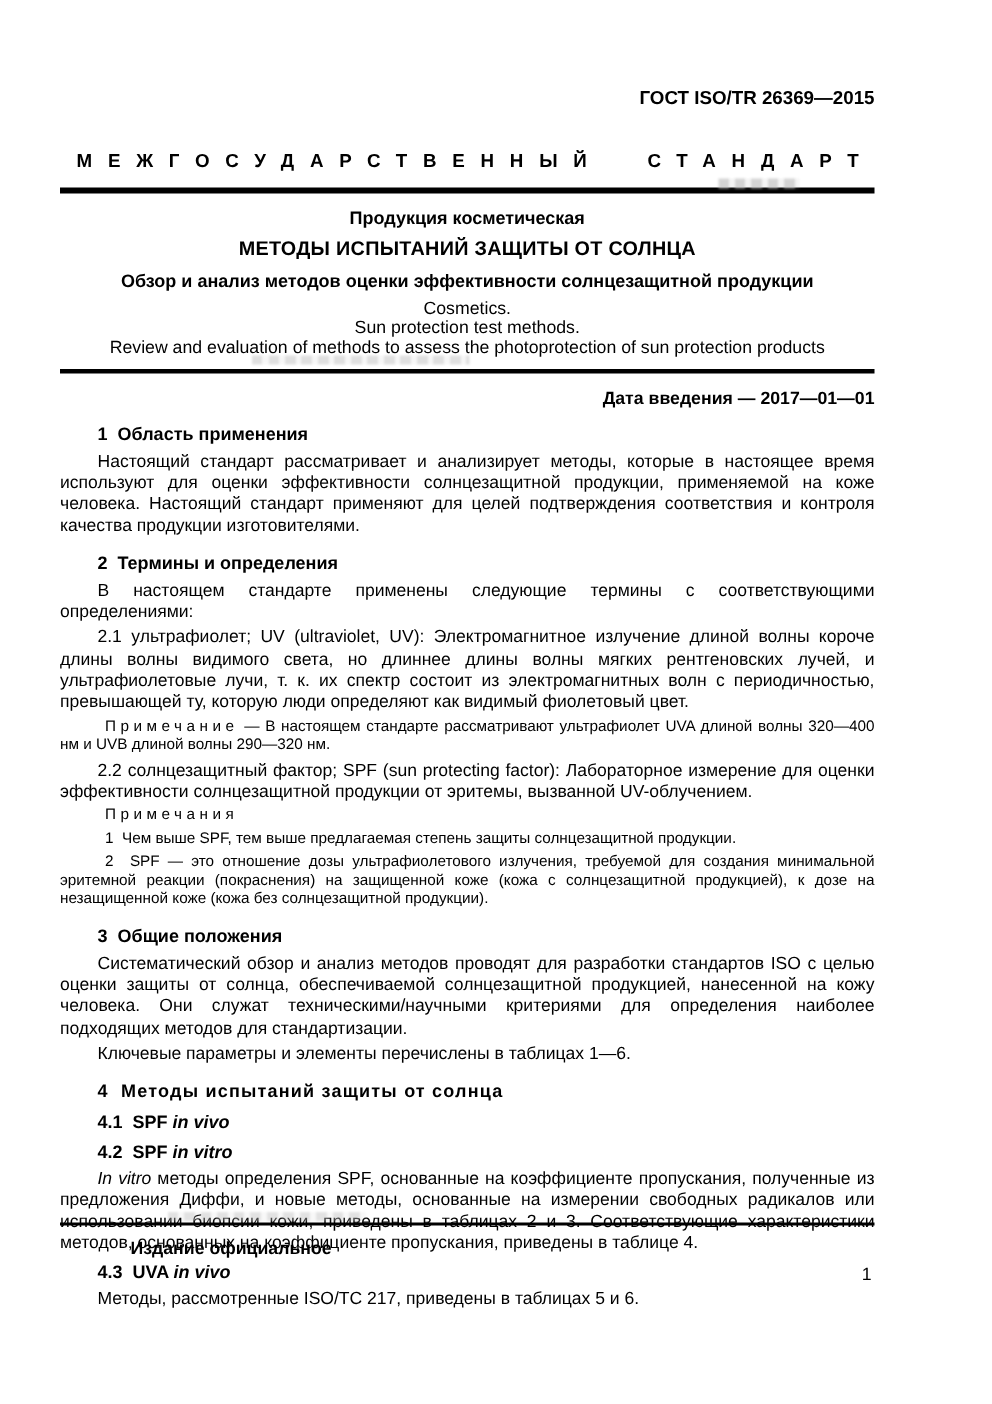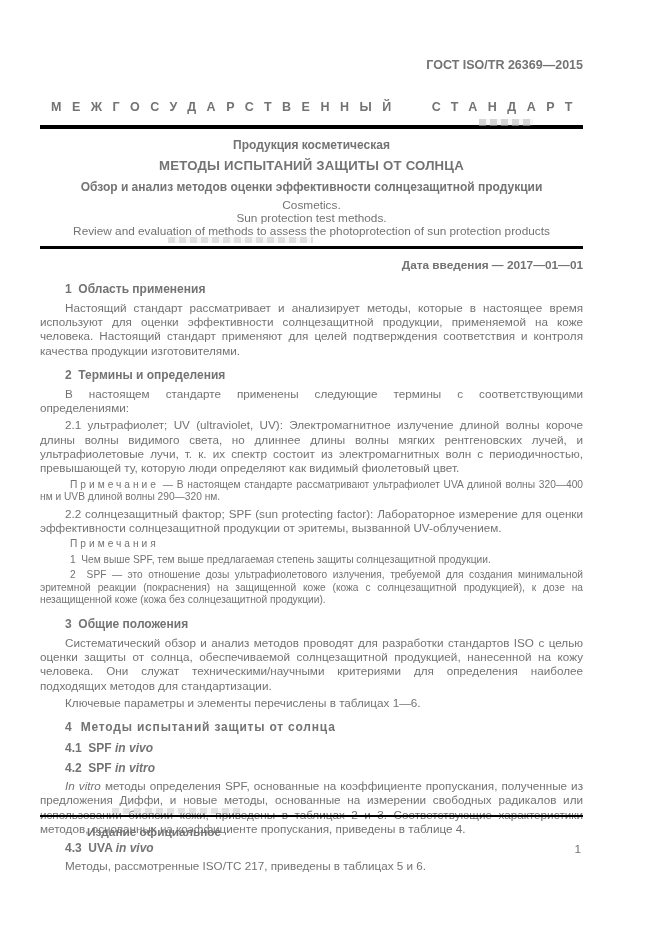--- a/index.html
+++ b/index.html
@@ -1,18 +1,18 @@
 <!DOCTYPE html>
 <html><head>
 <meta charset="utf-8">
 <style>
   html,body { margin:0; padding:0; background:#ffffff; }
   .page {
     position:relative; width:661px; height:936px; overflow:hidden;
-    background:#ffffff; color:#737373;
+    background:#ffffff; color:#000000;
     font-family:"Liberation Sans", sans-serif;
     box-sizing:border-box; padding:58px 78px 0 40px;
   }
   .doc-code { text-align:right; font-weight:bold; font-size:12.5px; line-height:15px; }
   .standard-type {
     margin-top:26px; font-weight:bold; font-size:12.5px; line-height:16px;
     letter-spacing:10.5px; word-spacing:16px; white-space:nowrap;text-align:right;
   }
   .rule-thick  { margin-top:10px; height:4px; background:#000; }
   .rule-thick2 { margin-top:7px;  height:3px; background:#000; }

